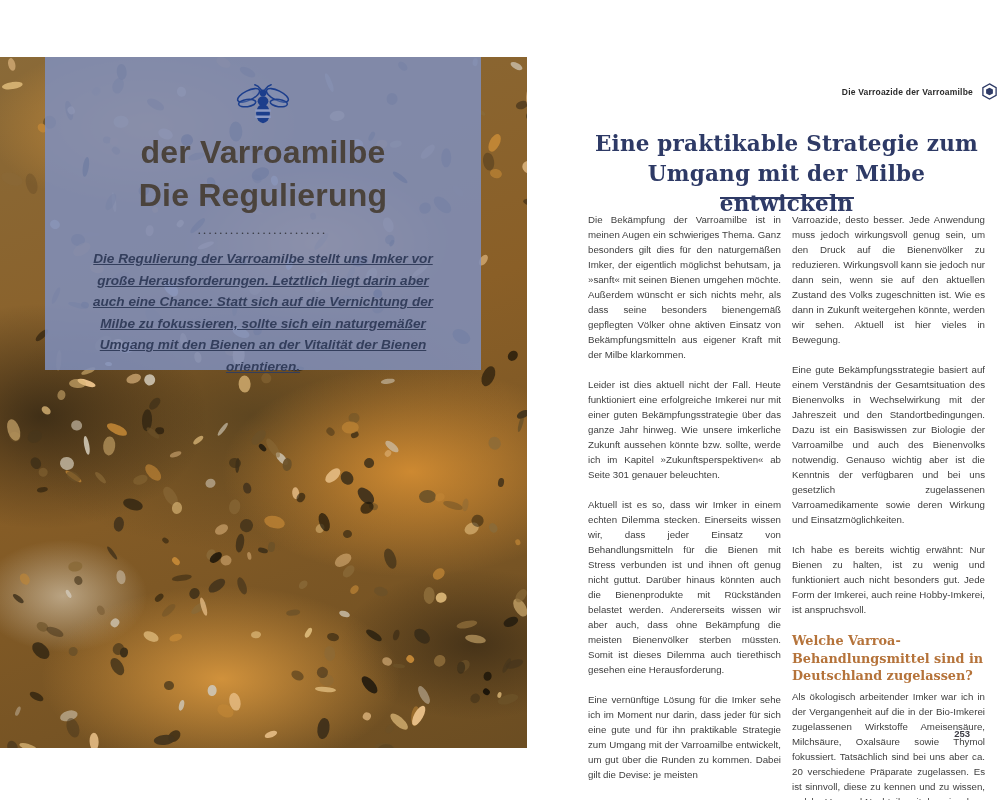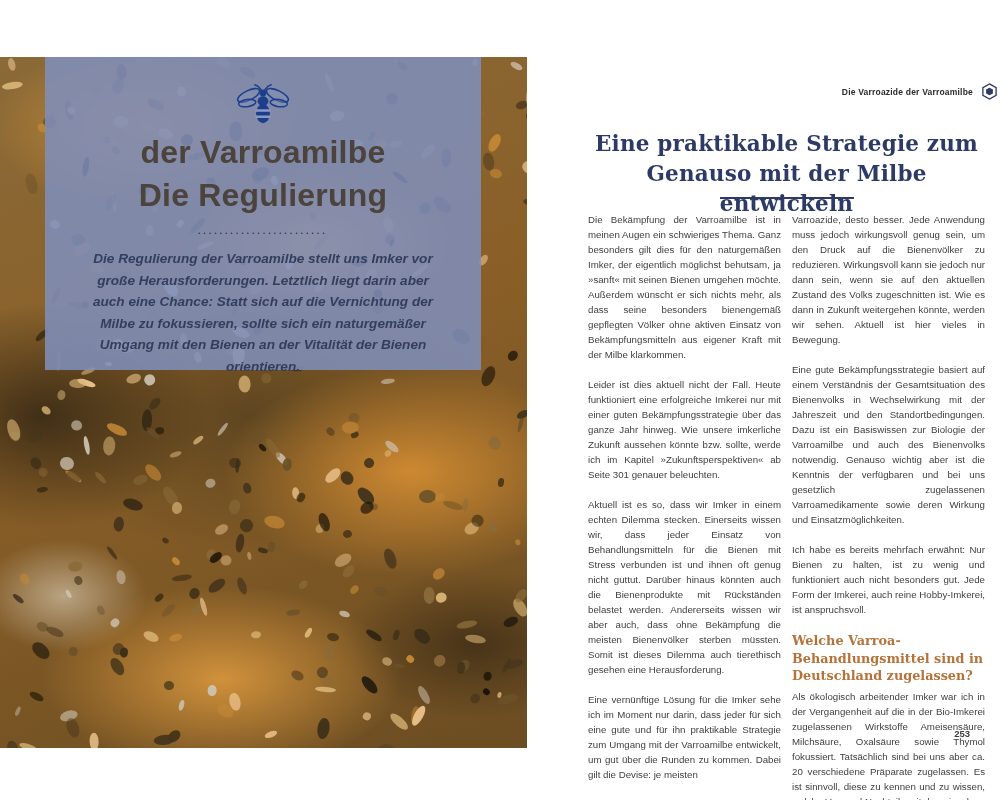--- a/index.html
+++ b/index.html
@@ -37,21 +37,21 @@
   .chapter-title{
     font-size:32px;line-height:43px;font-weight:700;letter-spacing:.2px;
     color:#4b433c;
   }
   .divider-dots{
     margin-top:13px;font-size:6px;letter-spacing:3.3px;color:#3b3d46;
     white-space:nowrap;
   }
   .intro{
     margin:12px auto 16px;font-style:italic;font-weight:600;
-    font-size:13.6px;line-height:21.5px;color:#333e5c;
+    font-size:13.6px;line-height:21.5px;color:#333e5c;text-decoration:underline;
   }
 
   
   .page-right{position:absolute;left:588px;top:0;width:397px;height:800px;}
   .running-head{
     position:absolute;top:83px;right:-13px;display:flex;align-items:center;gap:8px;
     font-size:8.5px;letter-spacing:.2px;color:#2b2b2b;font-weight:600;
   }
   .heading{
     position:absolute;top:129px;left:-10px;width:417px;text-align:center;
@@ -417,35 +417,35 @@
     <div class="running-head">
       <span>Die Varroazide der Varroamilbe</span>
       <svg width="17" height="17" viewBox="0 0 18 18">
         <polygon points="9,1 16,5 16,13 9,17 2,13 2,5" fill="none" stroke="#2e3a66" stroke-width="1.4"></polygon>
         <polygon points="9,5 12.6,7 12.6,11 9,13 5.4,11 5.4,7" fill="#2e3a66"></polygon>
       </svg>
     </div>
 
     <div class="heading">
       <div>Eine praktikable Strategie zum</div>
-      <div>Genauso mit der Milbe entwickeln</div>
+      <div>Umgang mit der Milbe entwickeln</div>
     </div>
     <div class="heading-underline"></div>
 
     <div class="columns">
       <div class="col">
         <p>Die Bekämpfung der Varroamilbe ist in meinen Au­gen ein schwieriges Thema. Ganz besonders gilt dies für den naturgemäßen Imker, der eigentlich möglichst behutsam, ja »sanft« mit seinen Bienen umgehen möchte. Außerdem wünscht er sich nichts mehr, als dass seine besonders bienenge­mäß gepflegten Völker ohne aktiven Einsatz von Bekämpfungsmitteln aus eigener Kraft mit der Milbe klarkommen.</p>
         <p>Leider ist dies aktuell nicht der Fall. Heute funktio­niert eine erfolgreiche Imkerei nur mit einer guten Bekämpfungsstrategie über das ganze Jahr hin­weg. Wie unsere imkerliche Zukunft aussehen könnte bzw. sollte, werde ich im Kapitel »Zukunfts­perspektiven« ab Seite 301 genauer beleuchten.</p>
         <p>Aktuell ist es so, dass wir Imker in einem echten Dilemma stecken. Einerseits wissen wir, dass jeder Einsatz von Behandlungsmitteln für die Bienen mit Stress verbunden ist und ihnen oft genug nicht guttut. Darüber hinaus könnten auch die Bienen­produkte mit Rückständen belastet werden. Ande­rerseits wissen wir aber auch, dass ohne Bekämp­fung die meisten Bienenvölker sterben müssten. Somit ist dieses Dilemma auch tierethisch gese­hen eine Herausforderung.</p>
         <p>Eine vernünftige Lösung für die Imker sehe ich im Moment nur darin, dass jeder für sich eine gute und für ihn praktikable Strategie zum Umgang mit der Varroamilbe entwickelt, um gut über die Run­den zu kommen. Dabei gilt die Devise: je meisten</p>
       </div>
       <div class="col">
         <p>Varroazide, desto besser. Jede Anwendung muss jedoch wirkungsvoll genug sein, um den Druck auf die Bienenvölker zu reduzieren. Wirkungsvoll kann sie jedoch nur dann sein, wenn sie auf den aktuel­len Zustand des Volks zugeschnitten ist. Wie es dann in Zukunft weitergehen könnte, werden wir sehen. Aktuell ist hier vieles in Bewegung.</p>
         <p>Eine gute Bekämpfungsstrategie basiert auf einem Verständnis der Gesamtsituation des Bienenvolks in Wechselwirkung mit der Jahreszeit und den Standortbedingungen. Dazu ist ein Basiswissen zur Biologie der Varroamilbe und auch des Bienen­volks notwendig. Genauso wichtig aber ist die Kenntnis der verfügbaren und bei uns gesetzlich zugelassenen Varroamedikamente sowie deren Wirkung und Einsatzmöglichkeiten.</p>
-        <p>Ich habe es bereits mehrfach erwähnt: Nur Bienen zu halten, ist zu wenig und funktioniert auch nicht besonders gut. Jede Form der Imkerei, auch reine Hobby-Imkerei, ist anspruchsvoll.</p>
+        <p>Ich habe es bereits wichtig erwähnt: Nur Bienen zu halten, ist zu wenig und funktioniert auch nicht besonders gut. Jede Form der Imkerei, auch reine Hobby-Imkerei, ist anspruchsvoll.</p>
         <h3 class="subheading">Welche Varroa-Behandlungsmittel sind in Deutschland zugelassen?</h3>
         <p>Als ökologisch arbeitender Imker war ich in der Vergangenheit auf die in der Bio-Imkerei zugelas­senen Wirkstoffe Ameisensäure, Milchsäure, Oxal­säure sowie Thymol fokussiert. Tatsächlich sind bei uns aber ca. 20 verschiedene Präparate zuge­lassen. Es ist sinnvoll, diese zu kennen und zu wis­sen, welche Vor- und Nachteile mit den einzelnen Wirkstoffen verbunden sind. Zudem sollte man</p>
       </div>
     </div>
 
     <div class="page-number">253</div>
   </div>
 
 </div>
 

